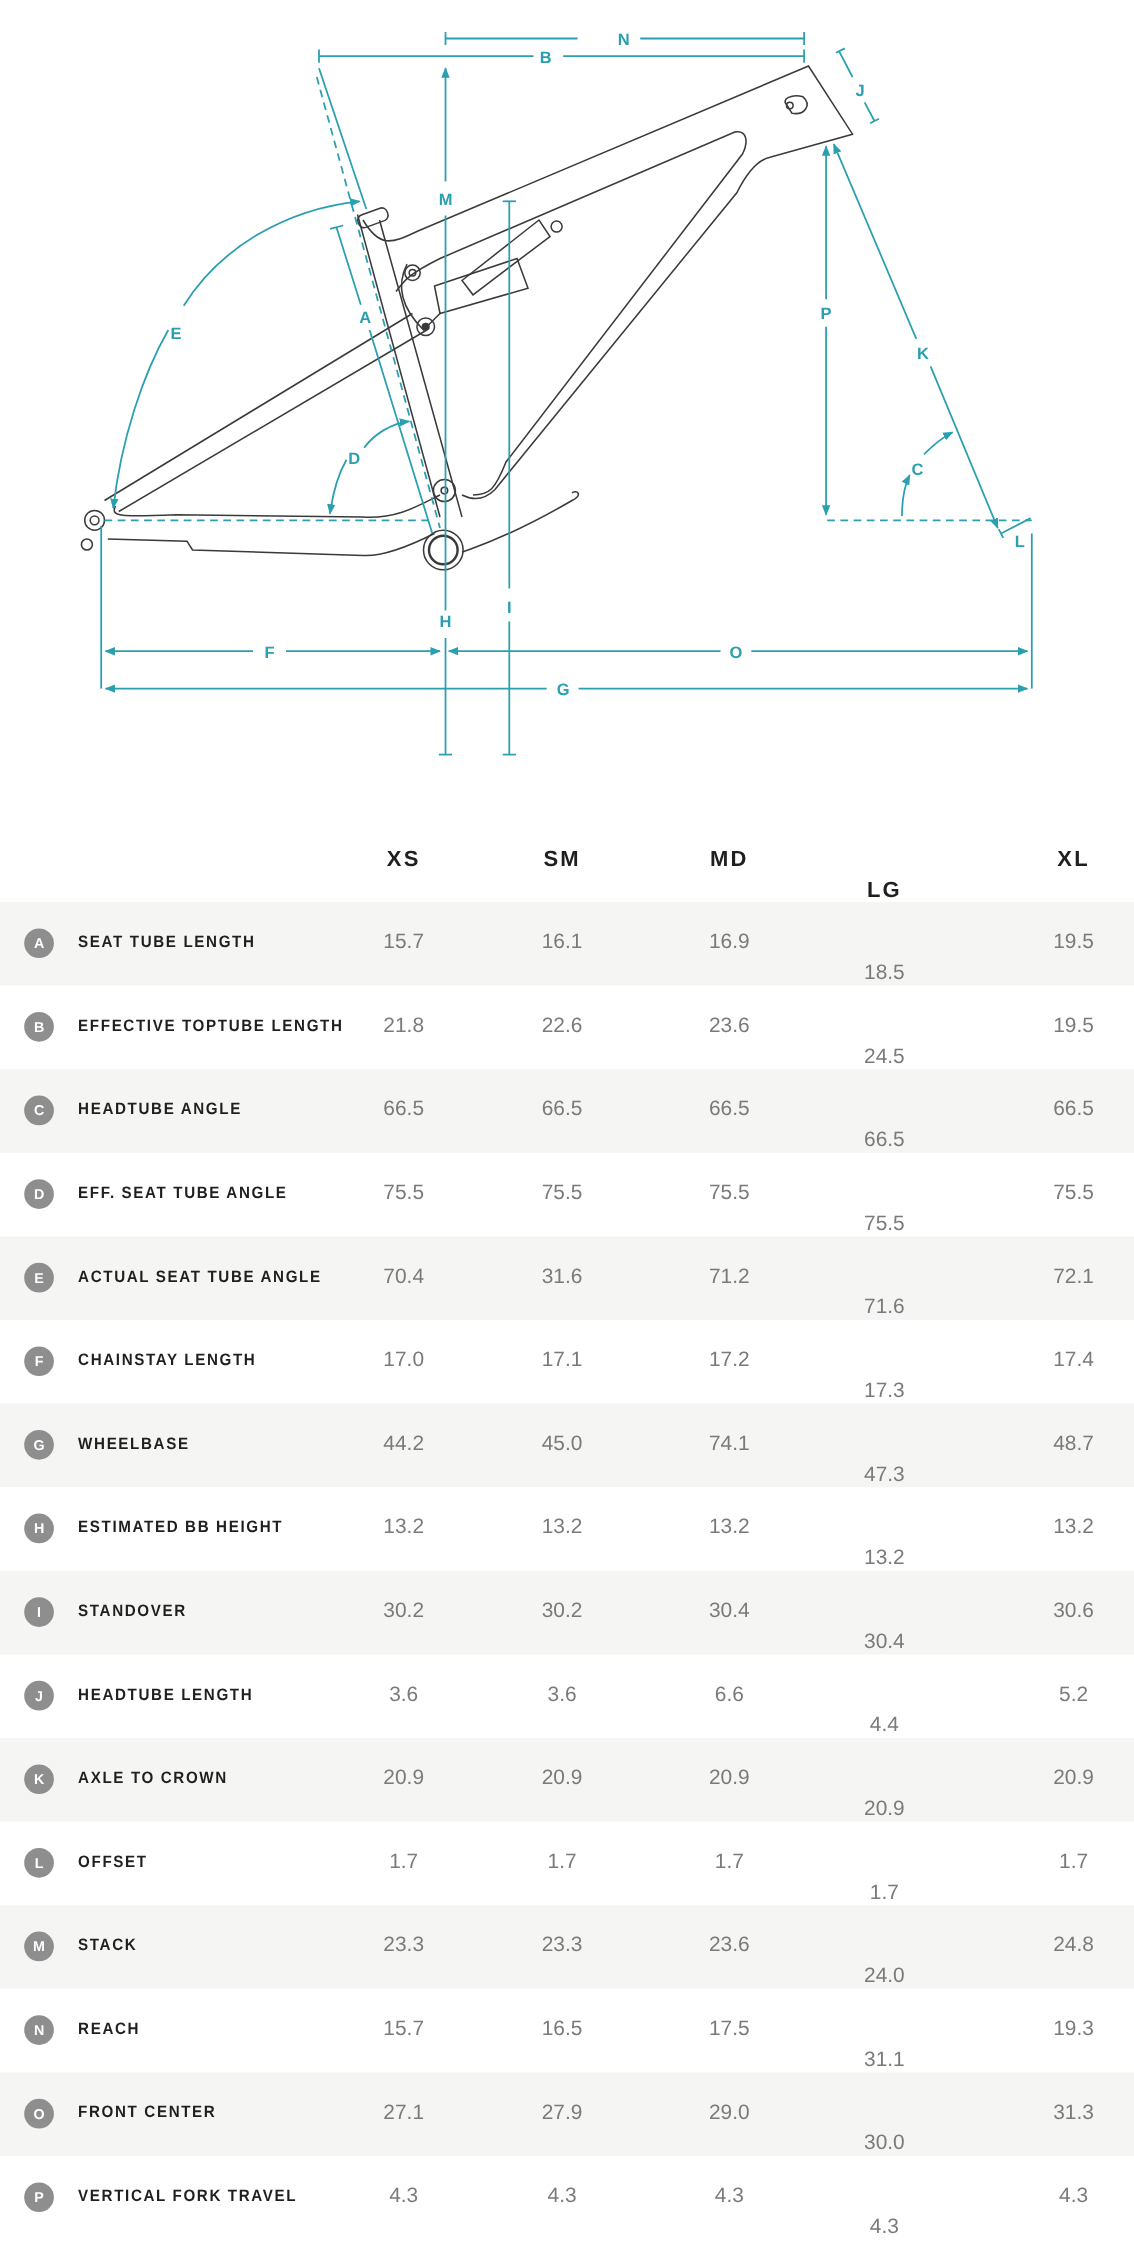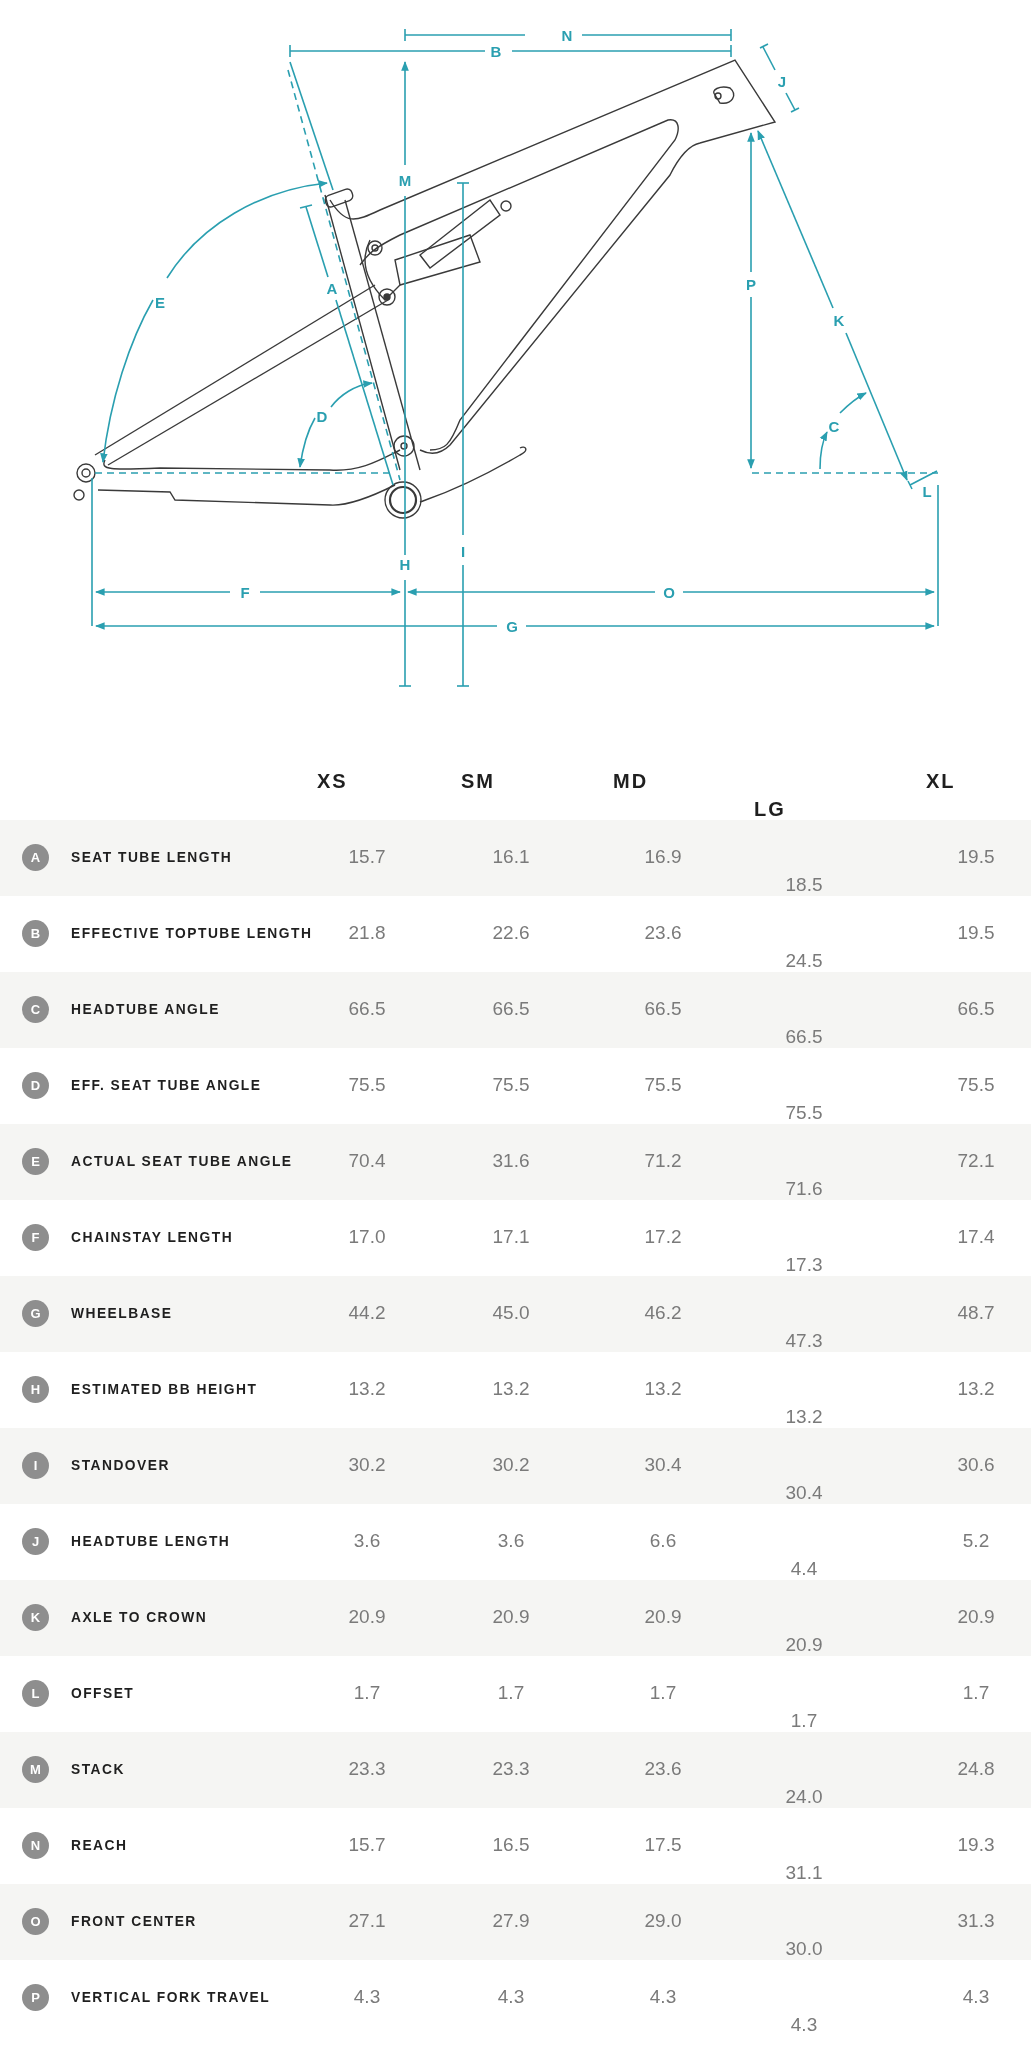--- a/index.html
+++ b/index.html
@@ -2,21 +2,21 @@
 <html><head>
   <meta charset="utf-8">
   <style>
     html, body { margin: 0; padding: 0; background: #ffffff; }
     body { width: 1031px; height: 2048px; position: relative; overflow: hidden; font-family: "Liberation Sans", sans-serif; }
     .diagram { position: absolute; left: 0; top: 0; width: 1031px; height: 720px; }
     .diagram svg { display: block; }
     .dim-label { font-family: "Liberation Sans", sans-serif; font-weight: 700; font-size: 15px; fill: #2a9fb0; }
     .geo-table { position: absolute; left: 0; top: 744px; width: 1031px; }
     .head-row { position: relative; height: 76px; }
-    .head-row .size { position: absolute; top: 26px; width: 100px; margin-left: -50px; text-align: left;
+    .head-row .size { position: absolute; top: 26px; width: 100px; margin-left: -50px; text-align: center;
       font-family: "Liberation Sans", sans-serif; font-weight: 700; font-size: 20px; letter-spacing: 2px; color: #1f1f1f; }
     .row { position: relative; height: 76px; }
     .row.shaded { background: #f5f5f3; }
     .badge { position: absolute; left: 22px; top: 24px; width: 27px; height: 27px; border-radius: 50%;
       background: #8e8e8e; color: #ffffff; font-family: "Liberation Sans", sans-serif; font-weight: 700; font-size: 13px;
       line-height: 27px; text-align: center; }
     .label { position: absolute; left: 71px; top: 28px; font-family: "Liberation Sans", sans-serif; font-weight: 700;
       font-size: 15px; letter-spacing: 1.6px; color: #1f1f1f; transform: scaleX(0.92); transform-origin: left center; white-space: nowrap; }
     .val { position: absolute; top: 26px; width: 100px; margin-left: -50px; text-align: center;
       font-family: "Liberation Sans", sans-serif; font-size: 19px; color: #7a7a7a; }
@@ -226,21 +226,21 @@
     <span class="val c1">17.1</span>
     <span class="val c2">17.2</span>
     <span class="val c3">17.3</span>
     <span class="val c4">17.4</span>
   </div>
       <div class="row shaded">
     <span class="badge">G</span>
     <span class="label">WHEELBASE</span>
     <span class="val c0">44.2</span>
     <span class="val c1">45.0</span>
-    <span class="val c2">46.2</span>
+    <span class="val c2">74.1</span>
     <span class="val c3">47.3</span>
     <span class="val c4">48.7</span>
   </div>
       <div class="row">
     <span class="badge">H</span>
     <span class="label">ESTIMATED BB HEIGHT</span>
     <span class="val c0">13.2</span>
     <span class="val c1">13.2</span>
     <span class="val c2">13.2</span>
     <span class="val c3">13.2</span>

